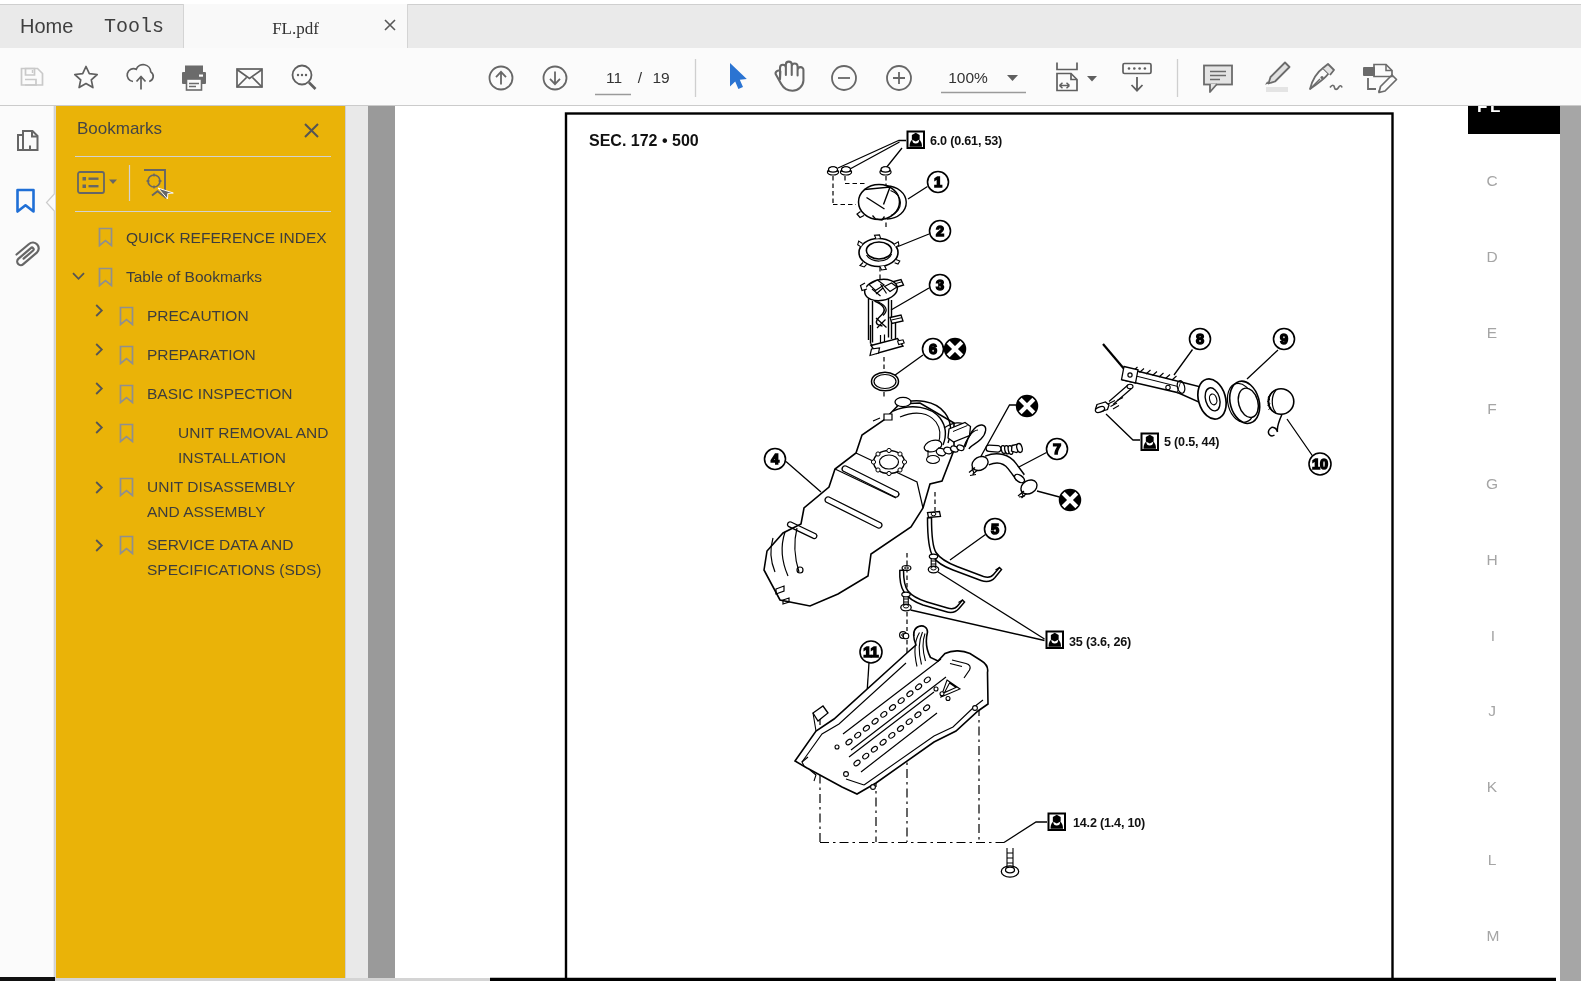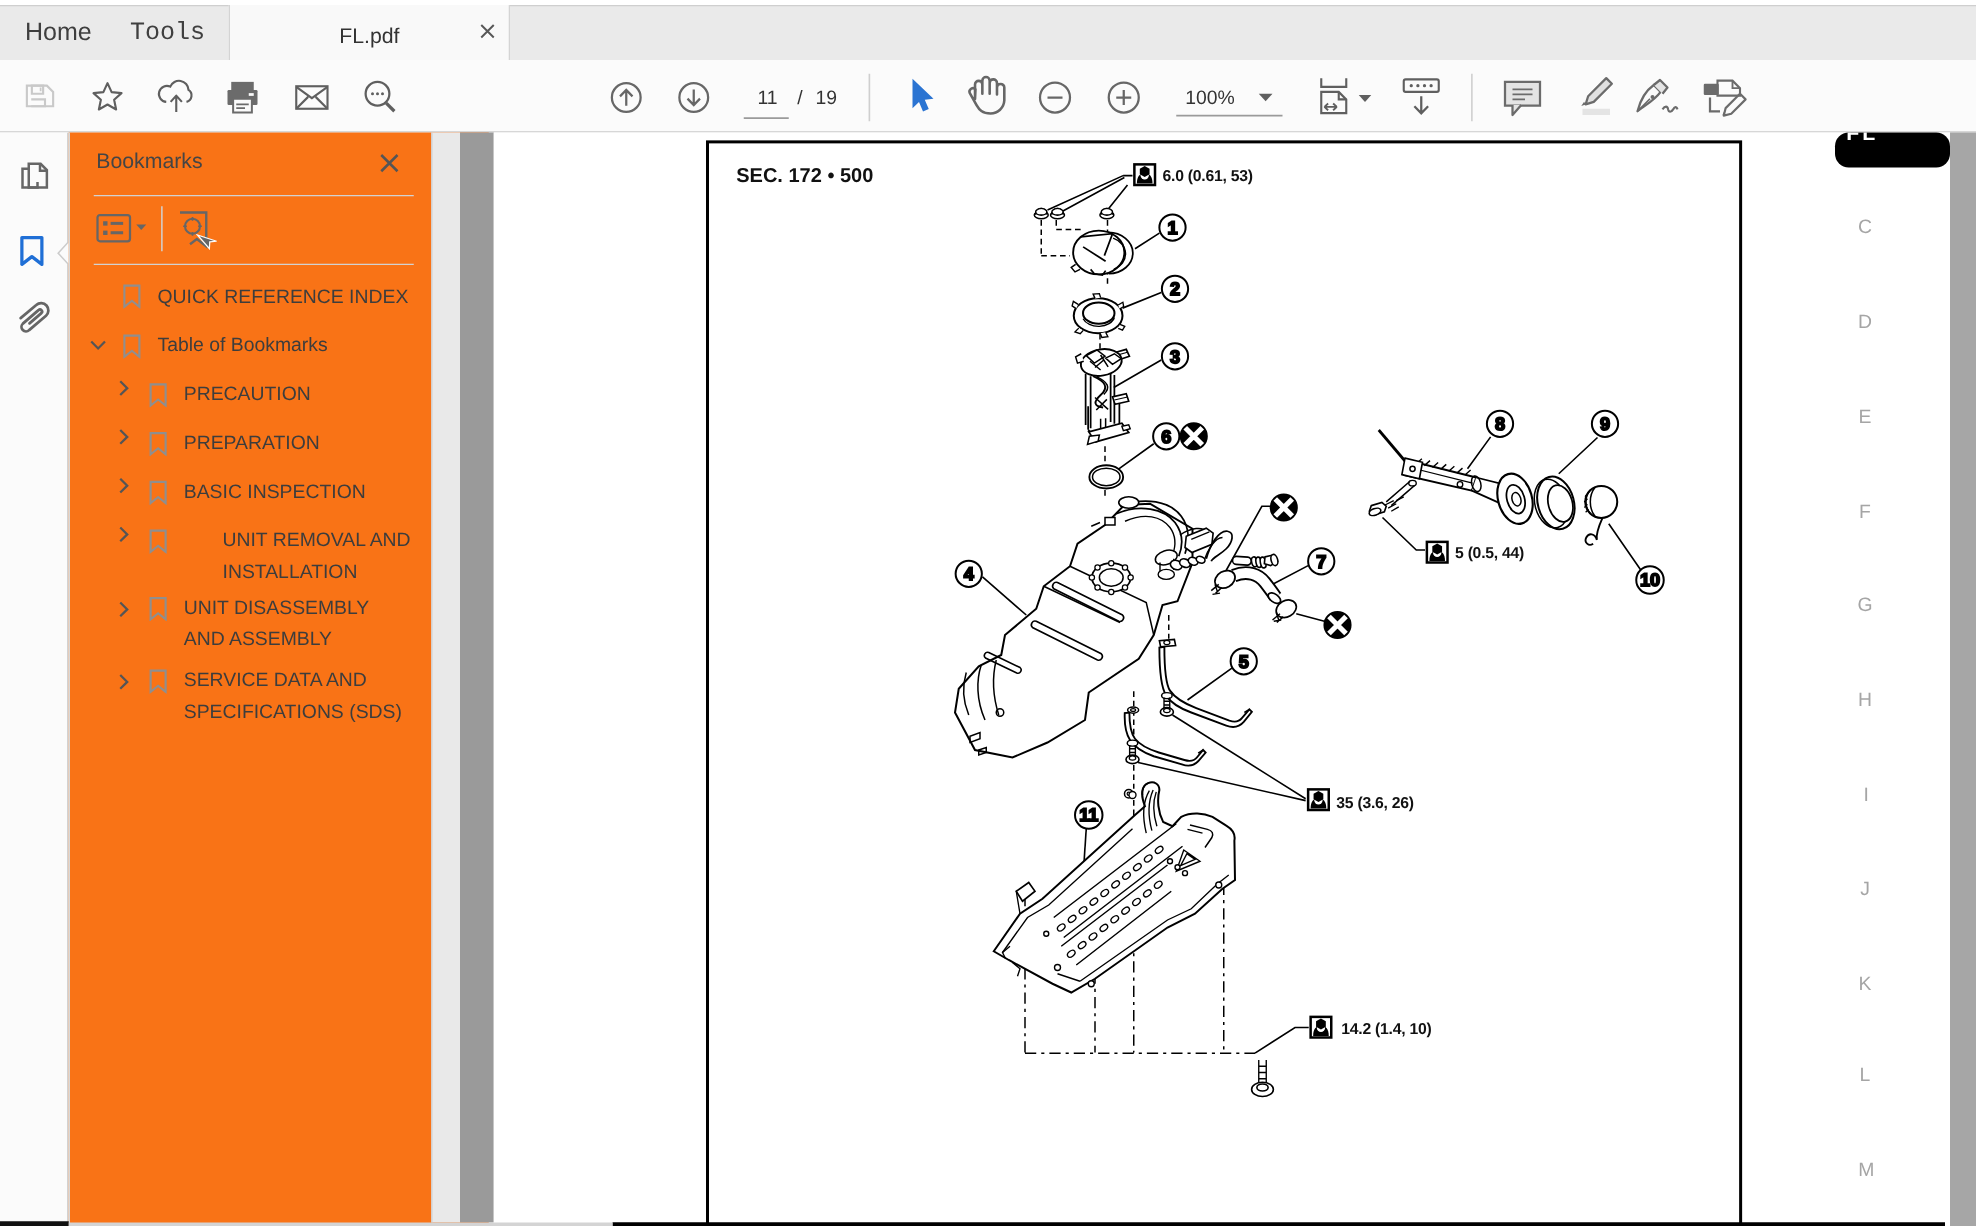--- a/index.html
+++ b/index.html
@@ -1,30 +1,30 @@
 <!DOCTYPE html>
 <html><head>
 <meta charset="utf-8">
 <style>
   html,body{margin:0;padding:0;width:1581px;height:981px;overflow:hidden;
     font-family:"Liberation Sans",sans-serif;background:#fff;}
   #tabbar{position:absolute;left:0;top:0;width:1271px;height:48px;background:#fff;}
   #tabbar .graybg{position:absolute;left:0;top:4px;width:1581px;height:44px;background:#eaeaea;border-top:1px solid #cfcfcf;box-sizing:border-box;}
   #tabbar .tab-label{position:absolute;top:0;height:48px;line-height:53px;font-size:20px;color:#3f3f3f;}
-  #activetab{position:absolute;left:183px;top:4px;width:225px;height:44px;background:#f9f9f9;border-left:1px solid #d4d4d4;border-right:1px solid #d4d4d4;box-sizing:border-box;}
+  #activetab{position:absolute;left:183px;top:4px;width:225px;height:44px;background:#f9f9f9;border-left:1px solid #d4d4d4;border-right:1px solid #d4d4d4;box-sizing:border-box;font-family:Liberation Serif, serif;}
   #activetab .name{position:absolute;left:0;right:0;top:0;height:44px;text-align:center;line-height:50px;font-size:17px;color:#333;}
   #activetab .x{position:absolute;left:199px;top:14px;width:14px;height:14px;}
   #toolbar{position:absolute;left:0;top:48px;width:1581px;height:58px;background:#fbfbfb;border-bottom:1px solid #cbcbcb;box-sizing:border-box;}
   #sidebar{position:absolute;left:0;top:106px;width:55px;height:875px;background:#fbfbfb;}
-  #panel{position:absolute;left:55px;top:106px;width:336px;height:875px;background:#f97316;border-left:1px solid #d8d8d8;box-sizing:border-box;}
+  #panel{position:absolute;left:55px;top:106px;width:336px;height:875px;background:#eab308;border-left:1px solid #d8d8d8;box-sizing:border-box;}
   #ptrack{position:absolute;left:345px;top:106px;width:23px;height:872px;background:#e9e9e9;border-left:1px solid #d0d0d0;box-sizing:border-box;}
   #splitter{position:absolute;left:368px;top:106px;width:27px;height:872px;background:#9a9a9a;}
   #main{position:absolute;left:395px;top:106px;width:1165px;height:875px;background:#fff;}
   #vscroll{position:absolute;left:1560px;top:106px;width:21px;height:875px;background:#a6a6a6;}
-  #fltab{position:absolute;left:1468px;top:106px;width:92px;height:28px;background:#000;overflow:hidden;border-radius:11px;}
+  #fltab{position:absolute;left:1468px;top:106px;width:92px;height:28px;background:#000;overflow:hidden;}
   #fltab span{position:absolute;left:9px;top:-9px;color:#fff;font-weight:bold;font-size:17px;letter-spacing:2.5px;}
   .bmrow{position:absolute;color:#3d3d3d;font-size:15.5px;line-height:25px;}
   #botbar1{position:absolute;left:0;top:977px;width:55px;height:4px;background:#111;}
   #botbar2{position:absolute;left:55px;top:978px;width:435px;height:3px;background:#d4d4d4;}
   svg{display:block;}
 </style>
 </head>
 <body>
   <div id="tabbar">
     <div class="graybg"></div>

